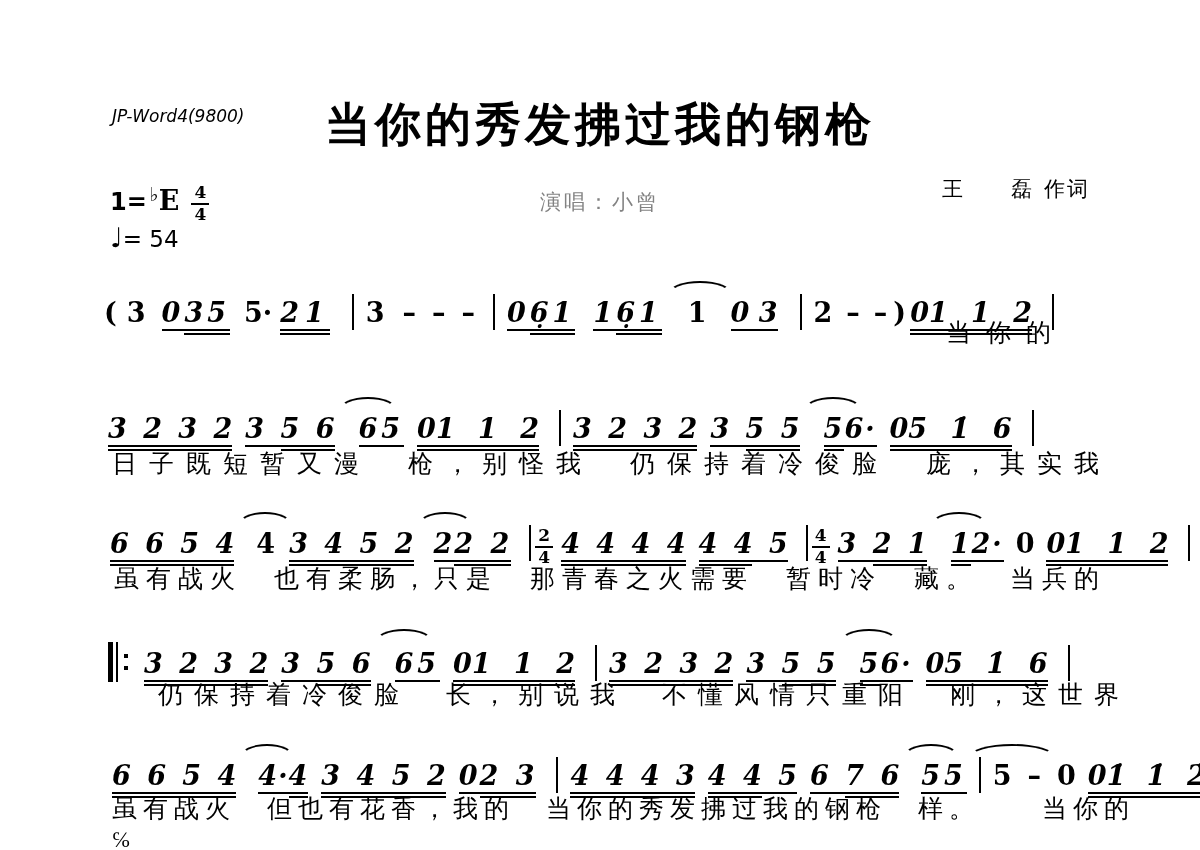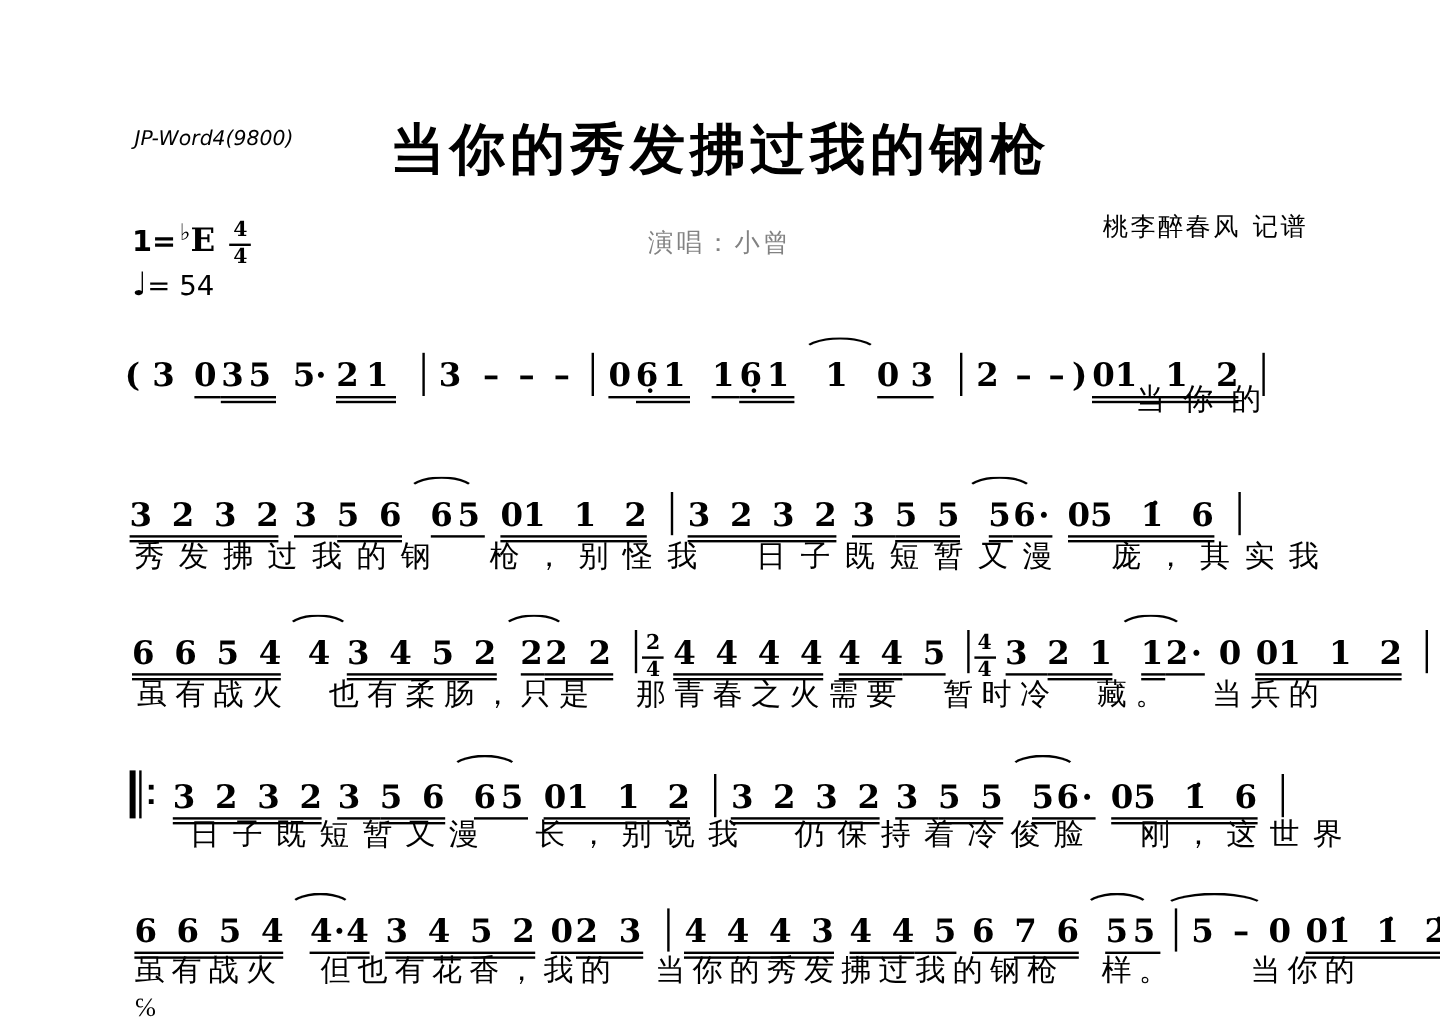--- a/index.html
+++ b/index.html
@@ -20,21 +20,21 @@
   .tempoline{position:absolute;left:110px;top:222px;font:23px "DejaVu Sans",sans-serif;white-space:nowrap;}
   .tempoline .tglyph{font-size:27px;font-weight:bold;}
   .singer{position:absolute;top:188px;left:0;width:100%;text-align:center;
           font:21px "DejaVu Serif",serif;color:#828282;letter-spacing:3px;}
   .credits{position:absolute;right:110px;top:173px;text-align:right;
            font:21px "DejaVu Serif",serif;line-height:33px;letter-spacing:2px;}
   .credits .role{margin-left:10px;}
 
   .noterow{position:absolute;white-space:nowrap;font-family:"DejaVu Serif",serif;
            font-weight:bold;font-size:27px;line-height:30px;padding-top:16px;}
-  .grp{display:inline-block;margin-right:12px;}
+  .grp{display:inline-block;margin-right:12px;font-style:italic;}
   .sg{display:inline-block;position:relative;padding-bottom:7px;white-space:pre;}
   .sg.u1::before,.sg.u2::before{content:"";position:absolute;left:0;right:0;bottom:4px;border-top:2px solid #000;}
   .sg.u2::after{content:"";position:absolute;left:0;right:0;bottom:0;border-top:2px solid #000;}
   .sym{display:inline-block;}
   .bar{display:inline-block;width:2px;height:36px;background:#000;vertical-align:-8px;margin:0 12px;}
   .ts{display:inline-block;text-align:center;vertical-align:-10px;
       font:bold 17px "DejaVu Serif",serif;line-height:1.05;}
   .ts .tn{display:block;border-bottom:2px solid #000;padding:0 3px 1px 3px;}
   .ts .td{display:block;padding-top:1px;}
   .tie{display:inline-block;width:0;height:0;position:relative;vertical-align:top;}
@@ -57,36 +57,36 @@
 
 <div class="title">当你的秀发拂过我的钢枪</div>
 
 <div class="keyline"><span>1=</span><span class="flat">♭</span><span class="keynote">E</span><span class="frac"><span class="fn">4</span><span class="fd">4</span></span></div>
 
 <div class="tempoline"><span class="tglyph">♩</span><span>= 54</span></div>
 
 <div class="singer">演唱：小曾</div>
 
 <div class="credits">
-  <div><span>桃李醉春风</span><span class="role">记谱</span></div>
+  <div><span>王　　磊</span><span class="role">作词</span></div>
 </div>
 
 <div id="score">
     <div class="noterow" style="top: 278px; left: 104px;"><span class="sym" style="margin-right: 10px;">(</span><span class="sym" style="margin-right: 16px;">3</span><span class="grp" style="letter-spacing: 4px; margin-right: 14px;"><span class="sg u1">0</span><span class="sg u2">35</span></span><span class="sym" style="margin-right: 8px;">5·</span><span class="grp" style="letter-spacing: 6px; margin-right: 10px;"><span class="sg u2">21</span></span><span class="bar"></span><span class="sym" style="margin-right: 18px;">3</span><span class="sym" style="margin-right: 16px;">–</span><span class="sym" style="margin-right: 16px;">–</span><span class="sym" style="margin-right: 6px;">–</span><span class="bar"></span><span class="grp" style="letter-spacing: 4px; margin-right: 18px;"><span class="sg u1">0</span><span class="sg u2">6̣1</span></span><span class="grp" style="letter-spacing: 4px; margin-right: 0px;"><span class="sg u1">1</span><span class="sg u2">6̣1</span></span><span class="tie"><i style="left: 6px; width: 64px;"></i></span><span class="sym" style="margin-right: 24px; margin-left: 26px;">1</span><span class="grp" style="word-spacing: 0px; margin-right: 10px;"><span class="sg u1">0 3</span></span><span class="bar"></span><span class="sym" style="margin-right: 14px;">2</span><span class="sym" style="margin-right: 14px;">–</span><span class="sym" style="margin-right: 6px;">–</span><span class="sym" style="margin-right: 4px;">)</span><span class="grp" style="word-spacing: 14px; margin-right: 8px;"><span class="sg u2">01 1 2</span></span><span class="bar" style="margin-right: 0px;"></span></div>
     <div class="lyricrow" style="top: 316px; left: 946px; letter-spacing: 15px;">当你的</div>
     <div class="noterow" style="top: 394px; left: 108px;"><span class="grp" style="word-spacing: 7px; margin-right: 13px;"><span class="sg u2">3 2 3 2</span></span><span class="grp" style="word-spacing: 7px; margin-right: 0px;"><span class="sg u1">3 </span><span class="sg u2">5 6</span></span><span class="tie"><i style="left: 4px; width: 58px;"></i></span><span class="grp" style="letter-spacing: 4px; margin-right: 13px; margin-left: 24px;"><span class="sg u1">65</span></span><span class="grp" style="word-spacing: 14px; margin-right: 8px;"><span class="sg u2">01 1 2</span></span><span class="bar"></span><span class="grp" style="word-spacing: 7px; margin-right: 13px;"><span class="sg u2">3 2 3 2</span></span><span class="grp" style="word-spacing: 7px; margin-right: 0px;"><span class="sg u1">3 </span><span class="sg u2">5 5</span></span><span class="tie"><i style="left: 4px; width: 58px;"></i></span><span class="grp" style="letter-spacing: 2px; margin-right: 13px; margin-left: 24px;"><span class="sg u2">5</span><span class="sg u1">6·</span></span><span class="grp" style="word-spacing: 14px; margin-right: 8px;"><span class="sg u2">05 1̇ 6</span></span><span class="bar" style="margin-right: 0px;"></span></div>
-    <div class="lyricrow" style="top: 447px; left: 112px; letter-spacing: 12px;">秀发拂过我的钢　枪，别怪我　日子既短暂又漫　庞，其实我</div>
+    <div class="lyricrow" style="top: 447px; left: 112px; letter-spacing: 12px;">日子既短暂又漫　枪，别怪我　仍保持着冷俊脸　庞，其实我</div>
     <div class="noterow" style="top: 509px; left: 110px;"><span class="grp" style="word-spacing: 7px; margin-right: 0px;"><span class="sg u2">6 6 5 4</span></span><span class="tie"><i style="left: 4px; width: 54px;"></i></span><span class="sym" style="margin-right: 14px; margin-left: 22px;">4</span><span class="grp" style="word-spacing: 7px; margin-right: 0px;"><span class="sg u2">3 4 5 2</span></span><span class="tie"><i style="left: 4px; width: 54px;"></i></span><span class="grp" style="word-spacing: 4px; letter-spacing: 2px; margin-right: 6px; margin-left: 20px;"><span class="sg u1">2</span><span class="sg u2">2 2</span></span><span class="bar" style="margin-right: 4px;"></span><span class="ts" style="margin-right: 8px;"><span class="tn">2</span><span class="td">4</span></span><span class="grp" style="word-spacing: 7px; margin-right: 13px;"><span class="sg u2">4 4 4 4</span></span><span class="grp" style="word-spacing: 7px; margin-right: 6px;"><span class="sg u2">4 4</span><span class="sg u1"> 5</span></span><span class="bar" style="margin-right: 4px;"></span><span class="ts" style="margin-right: 8px;"><span class="tn">4</span><span class="td">4</span></span><span class="grp" style="word-spacing: 7px; margin-right: 0px;"><span class="sg u1">3 </span><span class="sg u2">2 1</span></span><span class="tie"><i style="left: 4px; width: 56px;"></i></span><span class="grp" style="letter-spacing: 2px; margin-right: 12px; margin-left: 24px;"><span class="sg u2">1</span><span class="sg u1">2·</span></span><span class="sym" style="margin-right: 12px;">0</span><span class="grp" style="word-spacing: 14px; margin-right: 8px;"><span class="sg u2">01 1 2</span></span><span class="bar" style="margin-right: 0px;"></span></div>
     <div class="lyricrow" style="top: 562px; left: 114px; letter-spacing: 7px;">虽有战火　也有柔肠，只是　那青春之火需要　暂时冷　藏。　当兵的</div>
     <div class="noterow" style="top: 626px; left: 108px;"><span class="rep" style="margin-right: 16px;">
         <span class="rb1"></span>
         <span class="rb2"></span>
         <span class="rdots">
           <span class="rd"></span>
           <span class="rd"></span>
         </span>
       </span><span class="grp" style="word-spacing: 7px; margin-right: 13px;"><span class="sg u2">3 2 3 2</span></span><span class="grp" style="word-spacing: 7px; margin-right: 0px;"><span class="sg u1">3 </span><span class="sg u2">5 6</span></span><span class="tie"><i style="left: 4px; width: 58px;"></i></span><span class="grp" style="letter-spacing: 4px; margin-right: 13px; margin-left: 24px;"><span class="sg u1">65</span></span><span class="grp" style="word-spacing: 14px; margin-right: 8px;"><span class="sg u2">01 1 2</span></span><span class="bar"></span><span class="grp" style="word-spacing: 7px; margin-right: 13px;"><span class="sg u2">3 2 3 2</span></span><span class="grp" style="word-spacing: 7px; margin-right: 0px;"><span class="sg u1">3 </span><span class="sg u2">5 5</span></span><span class="tie"><i style="left: 4px; width: 58px;"></i></span><span class="grp" style="letter-spacing: 2px; margin-right: 13px; margin-left: 24px;"><span class="sg u2">5</span><span class="sg u1">6·</span></span><span class="grp" style="word-spacing: 14px; margin-right: 8px;"><span class="sg u2">05 1̇ 6</span></span><span class="bar" style="margin-right: 0px;"></span></div>
-    <div class="lyricrow" style="top: 678px; left: 158px; letter-spacing: 11px;">日子既短暂又漫　长，别说我　仍保持着冷俊脸　刚，这世界</div>
+    <div class="lyricrow" style="top: 678px; left: 158px; letter-spacing: 11px;">仍保持着冷俊脸　长，别说我　不懂风情只重阳　刚，这世界</div>
     <div class="noterow" style="top: 741px; left: 112px;"><span class="grp" style="word-spacing: 7px; margin-right: 0px;"><span class="sg u2">6 6 5 4</span></span><span class="tie"><i style="left: 4px; width: 54px;"></i></span><span class="grp" style="letter-spacing: 1px; margin-right: 13px; margin-left: 22px;"><span class="sg u1">4·</span><span class="sg u2">4</span></span><span class="grp" style="word-spacing: 7px; margin-right: 13px;"><span class="sg u2">3 4 5 2</span></span><span class="grp" style="word-spacing: 4px; letter-spacing: 2px; margin-right: 8px;"><span class="sg u1">0</span><span class="sg u2">2 3</span></span><span class="bar"></span><span class="grp" style="word-spacing: 7px; margin-right: 13px;"><span class="sg u2">4 4 4 3</span></span><span class="grp" style="word-spacing: 7px; margin-right: 13px;"><span class="sg u2">4 4</span><span class="sg u1"> 5</span></span><span class="grp" style="word-spacing: 7px; margin-right: 0px;"><span class="sg u1">6 </span><span class="sg u2">7 6</span></span><span class="tie"><i style="left: 4px; width: 56px;"></i></span><span class="grp" style="letter-spacing: 4px; margin-right: 0px; margin-left: 22px;"><span class="sg u1">55</span></span><span class="tie"><i style="left: 2px; width: 86px;"></i></span><span class="bar"></span><span class="sym" style="margin-right: 16px;">5</span><span class="sym" style="margin-right: 16px;">–</span><span class="sym" style="margin-right: 12px;">0</span><span class="grp" style="word-spacing: 12px; margin-right: 8px;"><span class="sg u2">01̇ 1̇ 2̇</span></span></div>
     <div class="lyricrow" style="top: 792px; left: 112px; letter-spacing: 6px;">虽有战火　但也有花香，我的　当你的秀发拂过我的钢枪　样。　　当你的</div>
   </div>
 
 <div class="segno">℅</div>
 
 </body></html>

